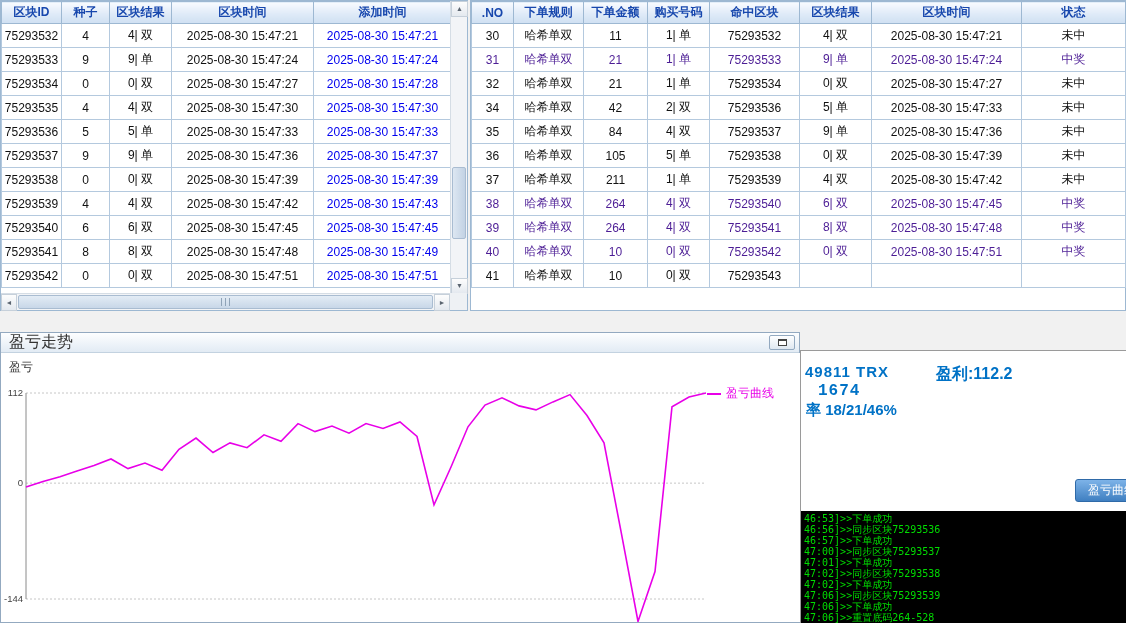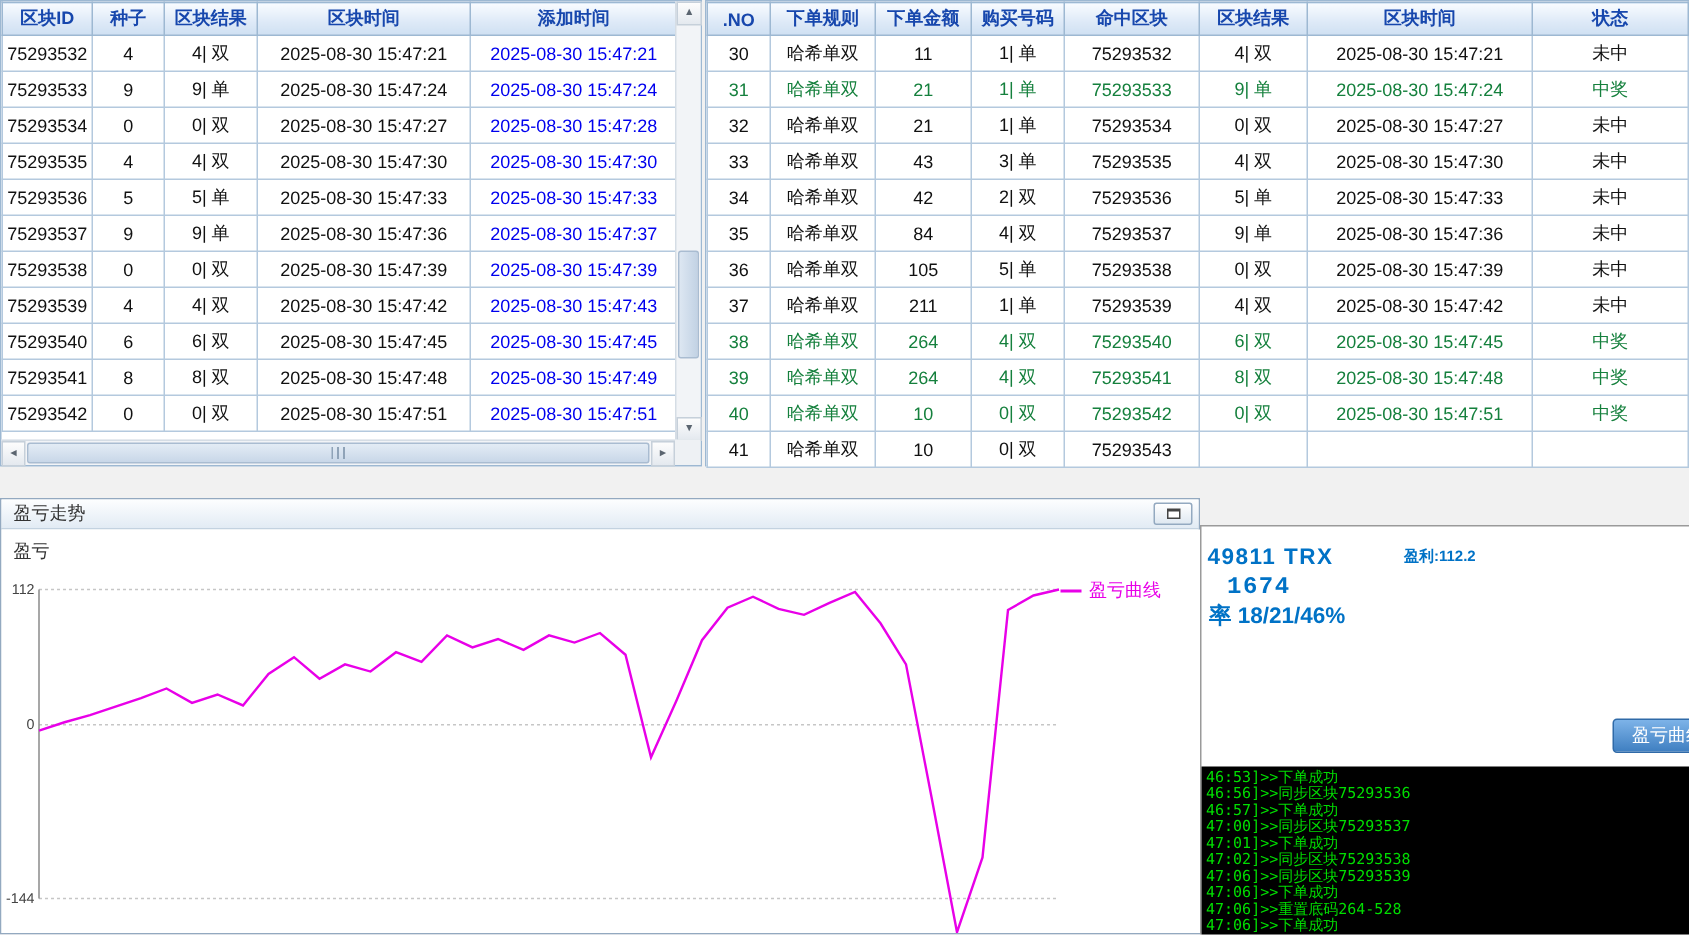--- a/index.html
+++ b/index.html
@@ -10,21 +10,21 @@
   .left-panel  { left:0; top:0; width:468px; height:311px; border:1px solid #9db8d2; }
   .right-panel { left:470px; top:0; width:656px; height:311px; border:1px solid #9db8d2; }
 
   table { border-collapse:collapse; table-layout:fixed; background:#fff; }
   #left-table  { position:absolute; left:0; top:0; width:450px; }
   #right-table { position:absolute; left:0; top:0; width:654px; }
   th { height:22px; background:linear-gradient(#f8fbff,#dde9f7 60%,#cfe0f2);
        color:#1747ad; font-size:12px; font-weight:bold; border:1px solid #9db8d2; white-space:nowrap; overflow:hidden;margin-left:42px; }
   td { height:24px; text-align:center; font-size:12px; border:1px solid #b4c9de; color:#111;
        white-space:nowrap; overflow:hidden; }
-  tr.win td { color:#15803d; }
+  tr.win td { color:#4c1d95; }
   td.blue { color:#0000ee; }
 
   #left-table  th:nth-child(1){width:60px} #left-table th:nth-child(2){width:48px}
   #left-table  th:nth-child(3){width:62px} #left-table th:nth-child(4){width:142px}
   #left-table  th:nth-child(5){width:138px}
   #right-table th:nth-child(1){width:42px}  #right-table th:nth-child(2){width:70px}
   #right-table th:nth-child(3){width:64px}  #right-table th:nth-child(4){width:62px}
   #right-table th:nth-child(5){width:90px}  #right-table th:nth-child(6){width:72px}
   #right-table th:nth-child(7){width:150px} #right-table th:nth-child(8){width:104px}
 
@@ -44,39 +44,39 @@
                background:linear-gradient(#e3ecf5,#c8d7e8); border:1px solid #a9bcd1; border-radius:2px;
                display:flex; align-items:center; justify-content:center; }
   .grip { width:9px; height:8px;
           background:repeating-linear-gradient(90deg,#8fa3b8 0 1px,transparent 1px 4px); }
   .sb-corner { position:absolute; right:0; bottom:0; width:17px; height:17px; background:#eef1f4; }
 
   
   .chart-window { position:absolute; left:0; top:332px; width:800px; height:291px;
                   background:#fff; border:1px solid #93a9c0; }
   .titlebar { height:20px; background:linear-gradient(#fdfeff,#e2ebf4); border-bottom:1px solid #c3d2e0;
-              display:flex; align-items:center; padding:0 4px 0 8px; font-size:12px; color:#333; }
+              display:flex; align-items:center; padding:0 4px 0 8px; font-size:16px; color:#333; }
   .titlebar .title { flex:1; }
   .win-btn { width:26px; height:15px; border:1px solid #93a9c0; border-radius:2px;
              background:linear-gradient(#ffffff,#dfe8f1); display:flex; align-items:center; justify-content:center; }
   .win-btn-glyph { width:9px; height:7px; border:1px solid #444; border-top-width:2px; background:#fff; }
   .chart-body { position:relative; width:904px; height:269px; background:#fff; overflow:hidden; }
   .chart-ylabel { position:absolute; left:8px; top:6px; font-size:12px; color:#333; }
   svg text { font-size:9.5px; fill:#444; }
   .gridline { stroke:#c6c6c6; stroke-dasharray:2 2; stroke-width:1; }
   .axisline { stroke:#8a8a8a; stroke-width:1; }
   .legend { position:absolute; left:706px; top:32px; display:flex; align-items:center; gap:5px;
             color:#e800e8; font-size:12px; white-space:nowrap; }
   .legend-line { width:14px; height:2px; background:#e800e8; }
 
   
   .stats-panel { position:absolute; left:800px; top:318px; width:326px; height:370px;
                  background:#fff; border-top:1px solid #9a9a9a; border-left:1px solid #9a9a9a;margin-top:32px; }
   .stat-balance { position:absolute; left:4px;  top:12px; font-size:15px; font-weight:bold; color:#0072c6; letter-spacing:1px; }
-  .stat-profit  { position:absolute; left:135px; top:13px; font-size:10px; font-weight:bold; color:#0072c6; }
+  .stat-profit  { position:absolute; left:135px; top:13px; font-size:16px; font-weight:bold; color:#0072c6; }
   .stat-row2 { position:absolute; left:17px; top:31px; font-size:16px; font-weight:bold; color:#0072c6; letter-spacing:1px;font-family:Liberation Mono, monospace; }
   .stat-row3 { position:absolute; left:5px;  top:50px; font-size:15px; font-weight:bold; color:#0072c6; }
   .curve-btn { position:absolute; left:274px; top:128px; height:23px; padding:0 12px;
                background:linear-gradient(#7db3e8,#3f7fc1); border:1px solid #2f6aa8; border-radius:3px;
                color:#fff; font-size:12px; white-space:nowrap; font-family:inherit; }
   .console { position:absolute; left:0; top:160px; width:326px; height:145px; background:#000;
              color:#00dd00; font:10px/11px "DejaVu Sans Mono","Liberation Mono",monospace;
              padding:2px 0 0 3px; overflow:hidden; }
 </style>
 </head>
@@ -230,30 +230,20 @@
             <td>中奖</td>
           </tr>
           <tr>
             <td>32</td>
             <td>哈希单双</td>
             <td>21</td>
             <td>1| 单</td>
             <td>75293534</td>
             <td>0| 双</td>
             <td>2025-08-30 15:47:27</td>
-            <td>未中</td>
-          </tr>
-          <tr>
-            <td>33</td>
-            <td>哈希单双</td>
-            <td>43</td>
-            <td>3| 单</td>
-            <td>75293535</td>
-            <td>4| 双</td>
-            <td>2025-08-30 15:47:30</td>
             <td>未中</td>
           </tr>
           <tr>
             <td>34</td>
             <td>哈希单双</td>
             <td>42</td>
             <td>2| 双</td>
             <td>75293536</td>
             <td>5| 单</td>
             <td>2025-08-30 15:47:33</td>
@@ -365,20 +355,21 @@
     <div class="stat-row2">1674</div>
     <div class="stat-row3">率 18/21/46%</div>
     <button class="curve-btn">盈亏曲线</button>
     <div class="console" id="console-log">
         <div>46:53]&gt;&gt;下单成功</div>
         <div>46:56]&gt;&gt;同步区块75293536</div>
         <div>46:57]&gt;&gt;下单成功</div>
         <div>47:00]&gt;&gt;同步区块75293537</div>
         <div>47:01]&gt;&gt;下单成功</div>
         <div>47:02]&gt;&gt;同步区块75293538</div>
+        <div>47:02]&gt;&gt;下单成功</div>
         <div>47:06]&gt;&gt;同步区块75293539</div>
         <div>47:06]&gt;&gt;下单成功</div>
         <div>47:06]&gt;&gt;重置底码264-528</div>
         <div>47:06]&gt;&gt;下单成功</div>
         <div>47:06]&gt;&gt;同步区块75293540</div>
       </div>
   </div>
 
 </div>
 

